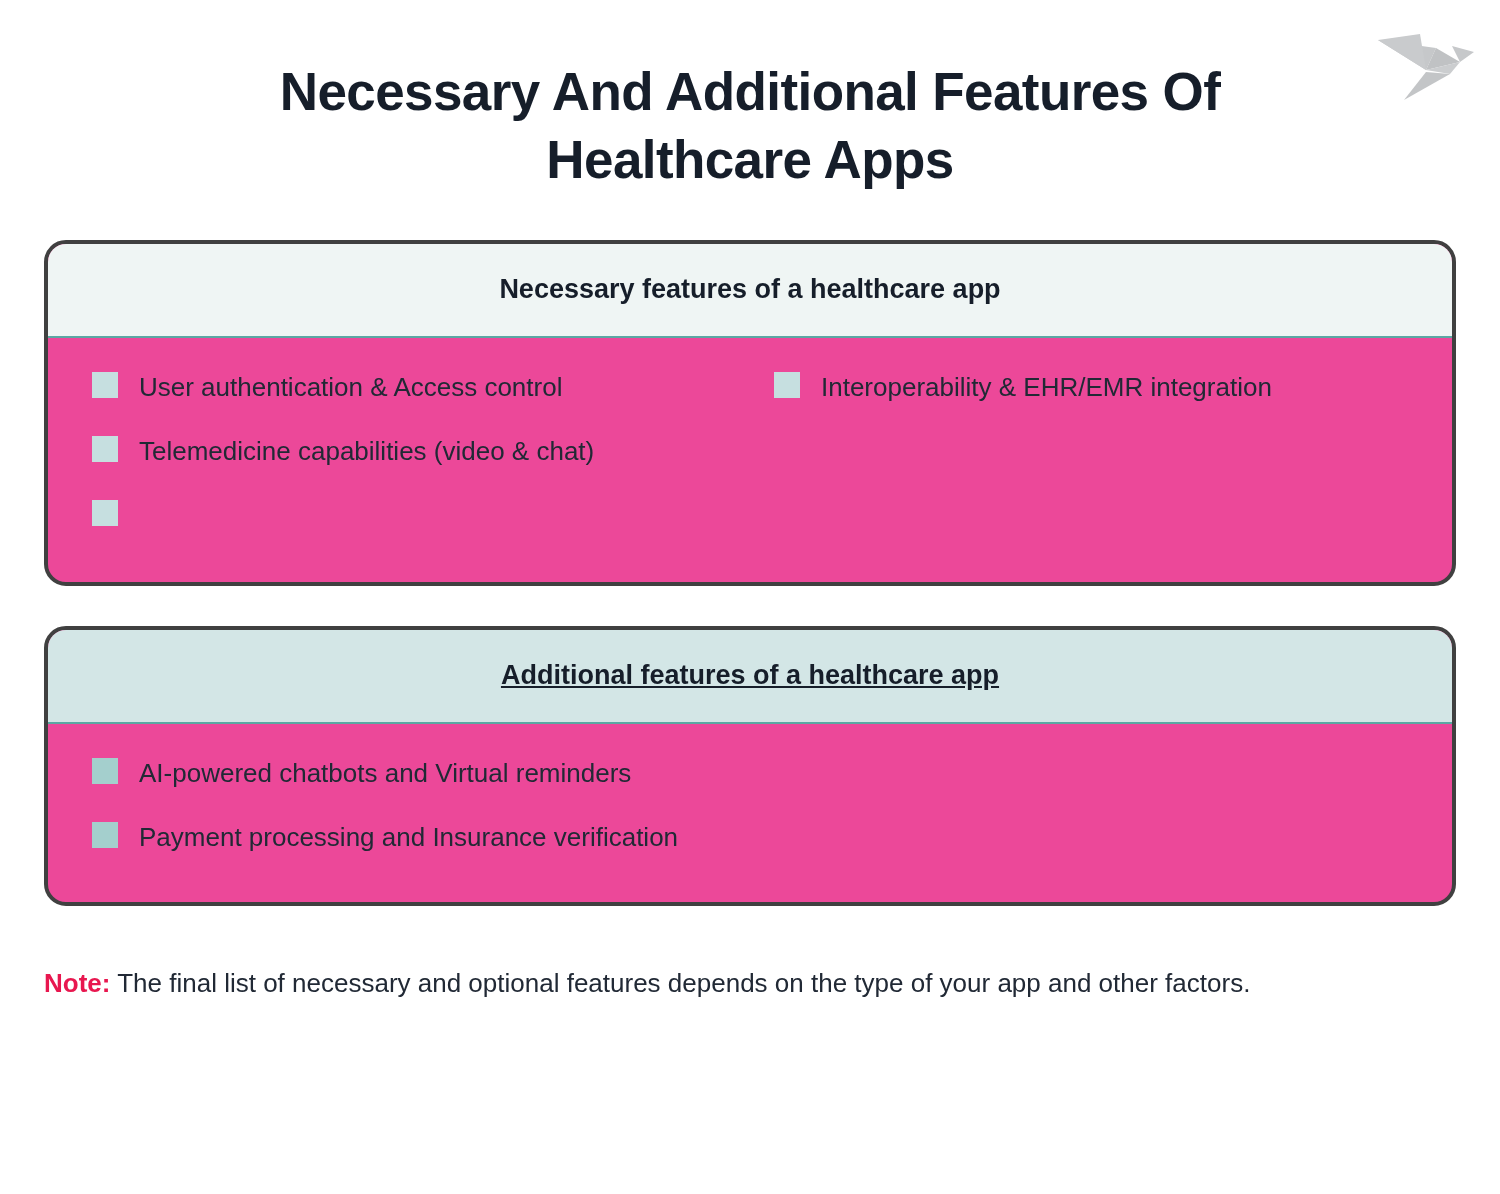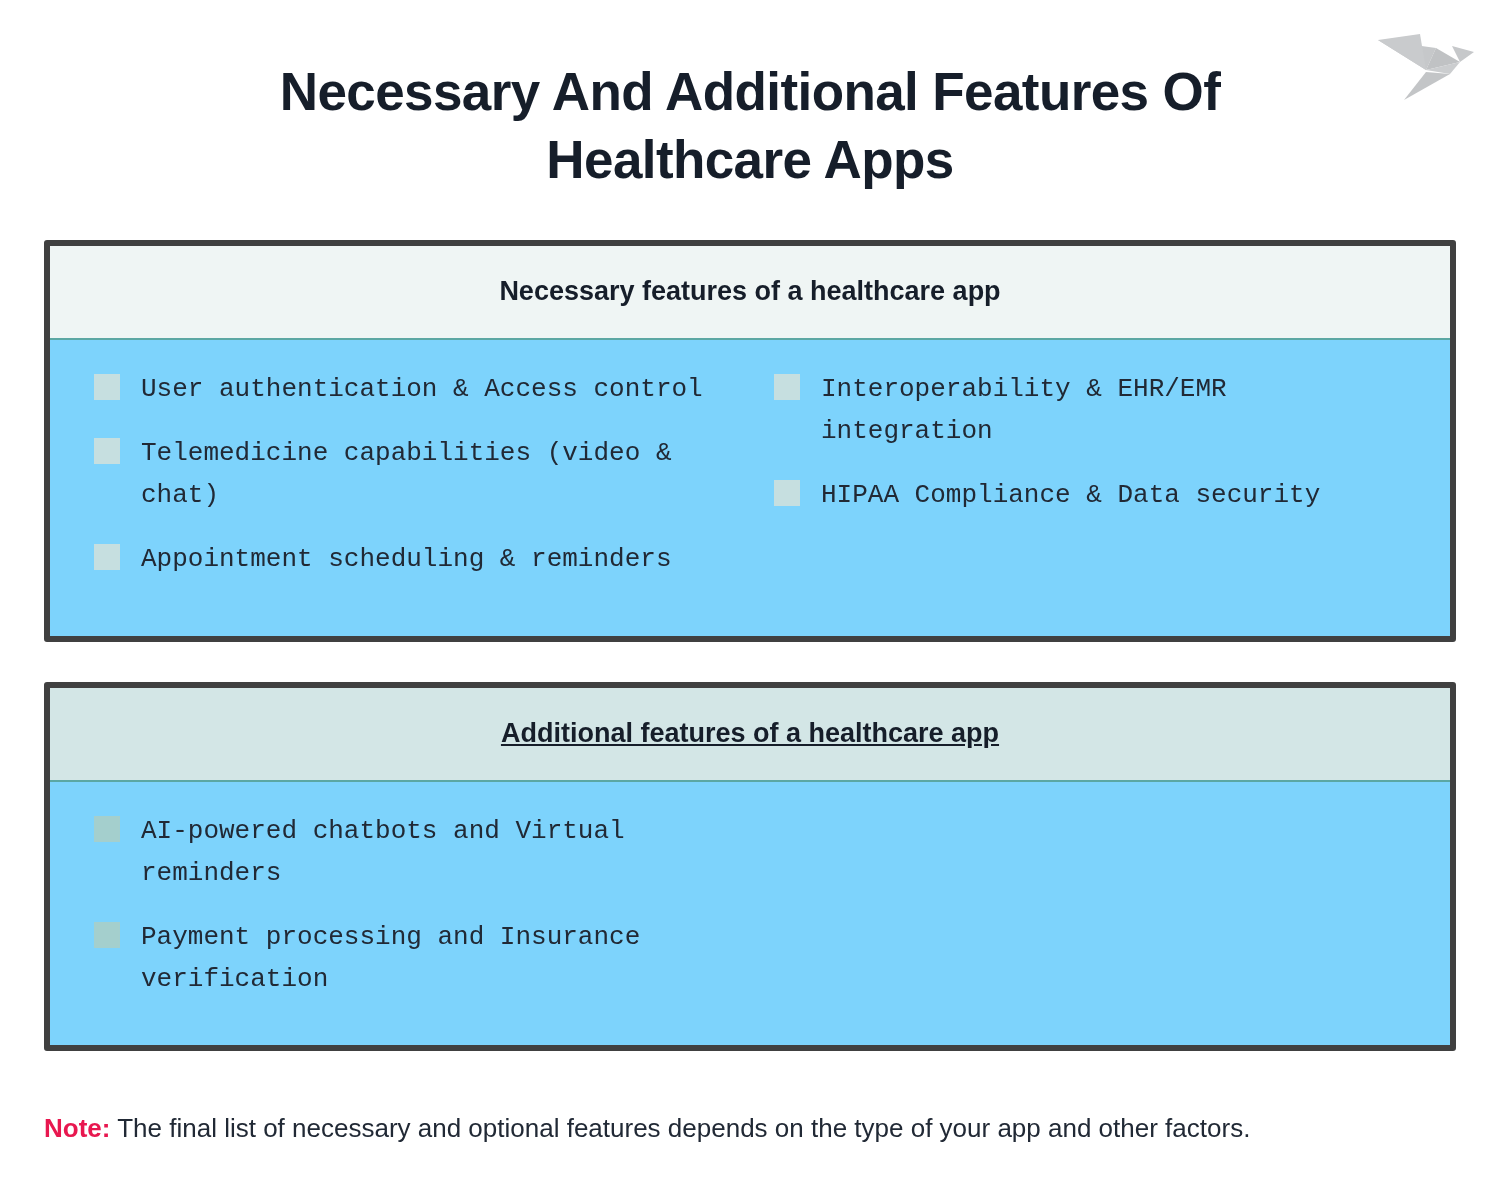--- a/index.html
+++ b/index.html
@@ -45,23 +45,23 @@
     color: #161e2a;
   }
 
   
   .panels {
     padding: 0 44px;
     margin-top: 46px;
   }
 
   .panel {
-    border: 6px solid #404040;
-    border-radius: 3px;
-    background: #7dd3fc;
+    border: 4px solid #404040;
+    border-radius: 22px;
+    background: #ec4899;
     overflow: hidden;
   }
 
   .panel + .panel {
     margin-top: 40px;
   }
 
   .panel-header {
     text-align: center;
     font-size: 27px;
@@ -80,21 +80,20 @@
     padding: 28px 44px 40px 44px;
     box-sizing: border-box;
   }
 
   .panel--necessary .panel-body { padding-bottom: 56px; }
   .panel--additional .panel-body { padding-bottom: 44px; }
 
   .feature-col {
     width: 50%;
     box-sizing: border-box;
-    font-family: Liberation Mono, monospace;
   }
   .feature-col--right { padding-left: 24px; }
 
   .feature-item {
     display: flex;
     align-items: flex-start;
     margin-bottom: 22px;
   }
   .feature-item:last-child { margin-bottom: 0; }
 
@@ -156,31 +155,26 @@
           <div class="feature-item">
             <span class="bullet"></span>
             <span class="feature-text">User authentication &amp; Access control</span>
           </div>
           <div class="feature-item">
             <span class="bullet"></span>
             <span class="feature-text">Telemedicine capabilities (video &amp; chat)</span>
           </div>
           <div class="feature-item">
             <span class="bullet"></span>
-            <span class="feature-text">Appointment scheduling &amp; reminders</span>
           </div>
         </div>
         <div class="feature-col feature-col--right">
           <div class="feature-item">
             <span class="bullet"></span>
             <span class="feature-text">Interoperability &amp; EHR/EMR integration</span>
-          </div>
-          <div class="feature-item">
-            <span class="bullet"></span>
-            <span class="feature-text">HIPAA Compliance &amp; Data security</span>
           </div>
         </div>
       </div>
     </section>
 
     <section class="panel panel--additional">
       <div class="panel-header">Additional features of a healthcare app</div>
       <div class="panel-body">
         <div class="feature-col feature-col--left">
           <div class="feature-item">

